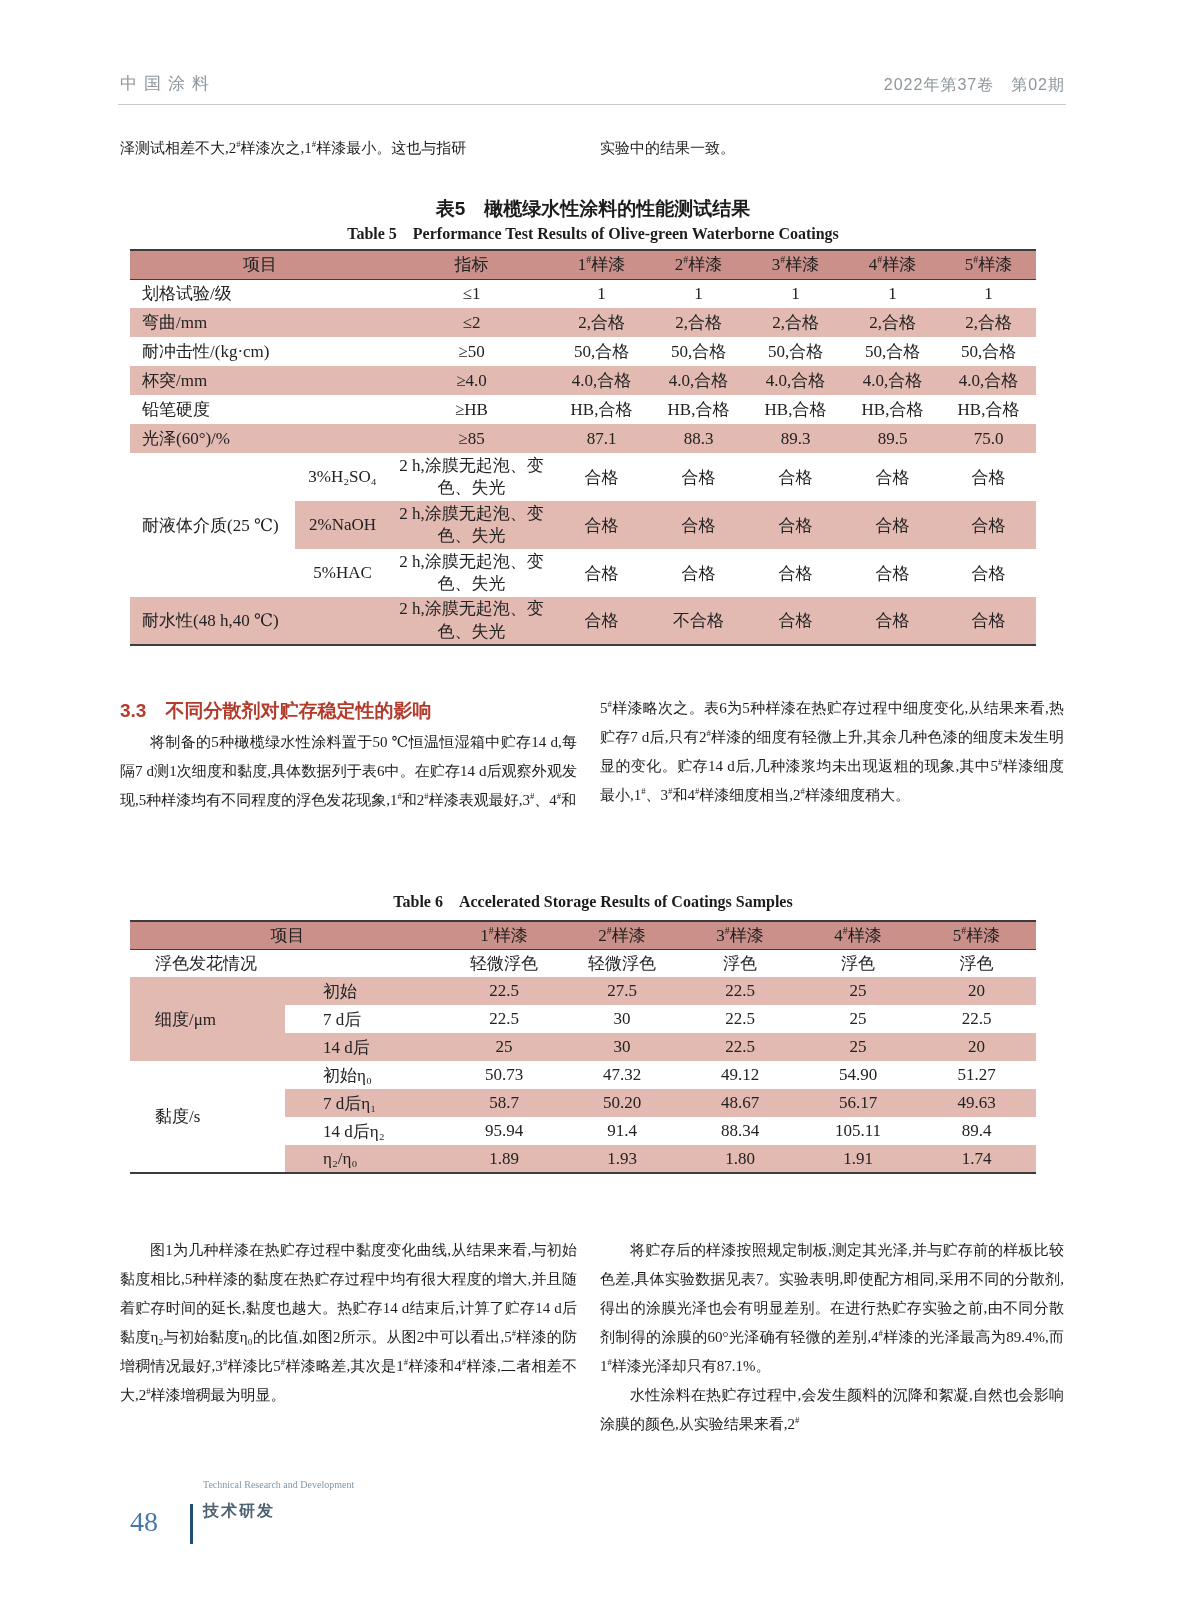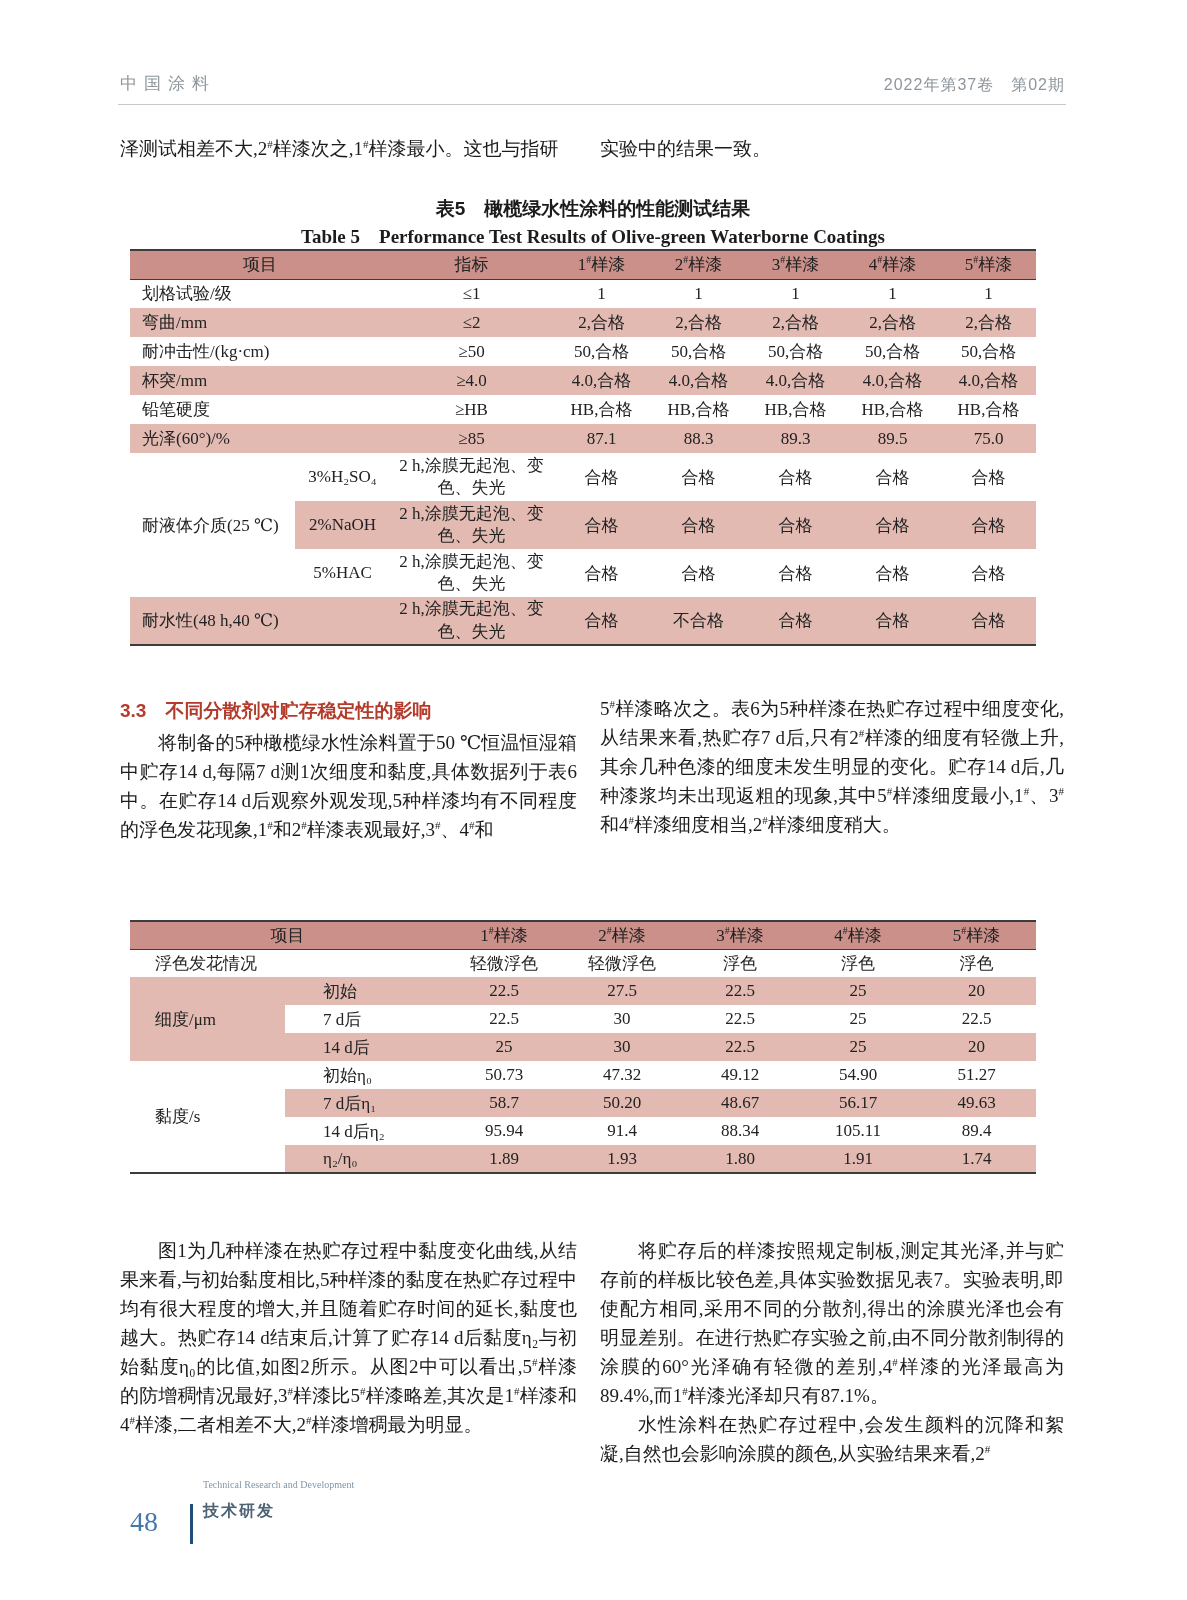--- a/index.html
+++ b/index.html
@@ -22,29 +22,29 @@
     font-family:"Liberation Serif","DejaVu Serif",serif;color:var(--ink);
   }
   .abs{position:absolute;}
   
   .journal{left:120px;top:72px;font-size:17px;color:var(--gray);letter-spacing:7px;
     font-family:"Liberation Sans","DejaVu Sans",sans-serif;}
   .issue{right:122px;top:75px;font-size:16px;color:var(--gray);letter-spacing:1px;
     font-family:"Liberation Sans","DejaVu Sans",sans-serif;}
   .headrule{left:118px;top:104px;width:948px;height:1px;background:var(--rule);}
   
-  .para{font-size:19px;line-height:29px;text-align:justify;color:var(--ink);}
+  .para{font-size:15px;line-height:29px;text-align:justify;color:var(--ink);}
   .para p{margin:0;text-indent:2em;}
   .col-l{left:120px;width:457px;}
   .col-r{left:600px;width:464px;}
   sup{font-size:0.58em;vertical-align:super;line-height:0;}
   
   .tcn{left:120px;width:946px;text-align:center;font-size:19px;font-weight:bold;
     font-family:"Liberation Sans","DejaVu Sans",sans-serif;}
-  .ten{left:120px;width:946px;text-align:center;font-size:19px;font-weight:bold;
+  .ten{left:120px;width:946px;text-align:center;font-size:16px;font-weight:bold;
     font-family:"Liberation Serif","DejaVu Serif",serif;}
   
   .sechead{font-size:19px;font-weight:bold;color:var(--red);
     font-family:"Liberation Sans","DejaVu Sans",sans-serif;}
   
   table.ptable{border-collapse:collapse;table-layout:fixed;width:906px;
     border-top:2.5px solid var(--tblborder);border-bottom:2.5px solid var(--tblborder);
     font-size:17px;color:#222;}
   table.ptable th,table.ptable td{padding:0 4px;text-align:center;vertical-align:middle;
     font-weight:normal;overflow:hidden;}
@@ -196,20 +196,21 @@
     </tr>
   </tbody>
     </table>
 
   <div class="abs sechead col-l" style="top:698px;">3.3　不同分散剂对贮存稳定性的影响</div>
   <div class="abs para col-l" style="top:728px;">
     <p>将制备的5种橄榄绿水性涂料置于50 ℃恒温恒湿箱中贮存14 d,每隔7 d测1次细度和黏度,具体数据列于表6中。在贮存14 d后观察外观发现,5种样漆均有不同程度的浮色发花现象,1<sup>#</sup>和2<sup>#</sup>样漆表观最好,3<sup>#</sup>、4<sup>#</sup>和</p>
   </div>
   <div class="abs para col-r" style="top:694px;">5<sup>#</sup>样漆略次之。表6为5种样漆在热贮存过程中细度变化,从结果来看,热贮存7 d后,只有2<sup>#</sup>样漆的细度有轻微上升,其余几种色漆的细度未发生明显的变化。贮存14 d后,几种漆浆均未出现返粗的现象,其中5<sup>#</sup>样漆细度最小,1<sup>#</sup>、3<sup>#</sup>和4<sup>#</sup>样漆细度相当,2<sup>#</sup>样漆细度稍大。</div>
 
+  <div class="abs ten" style="top:892px;">Table 6　Accelerated Storage Results of Coatings Samples</div>
 
   <table class="ptable abs" style="left:130px;top:920px;">
     <colgroup>
         <col style="width:155px">
         <col style="width:160px">
         <col style="width:118px">
         <col style="width:118px">
         <col style="width:118px">
         <col style="width:118px">
         <col style="width:119px">

